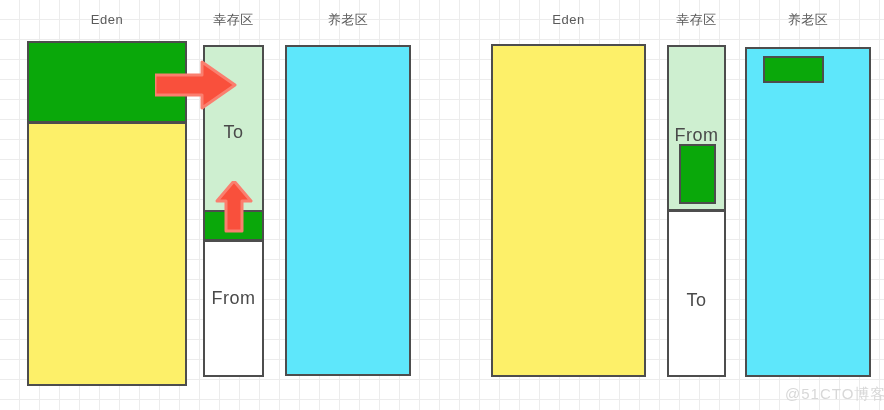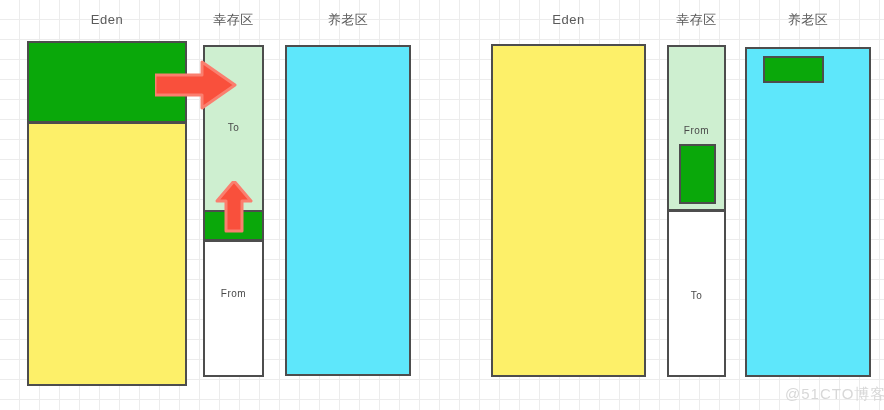--- a/index.html
+++ b/index.html
@@ -35,21 +35,21 @@
     position: absolute;
     box-sizing: border-box;
     border: 2px solid #4d4d4d;
   }
 
   .box-inner-label {
     position: absolute;
     left: 0;
     right: 0;
     text-align: center;
-    font-size: 10px;
+    font-size: 18px;
     color: #4a4a4a;
     letter-spacing: 0.5px;
     pointer-events: none;
   }
 
   .fill-yellow   { background: #fdf069; }
   .fill-green    { background: #0aa80a; }
   .fill-cyan     { background: #5ee7fb; }
   .fill-ltgreen  { background: #ceefd0; }
   .fill-white    { background: #ffffff; }

